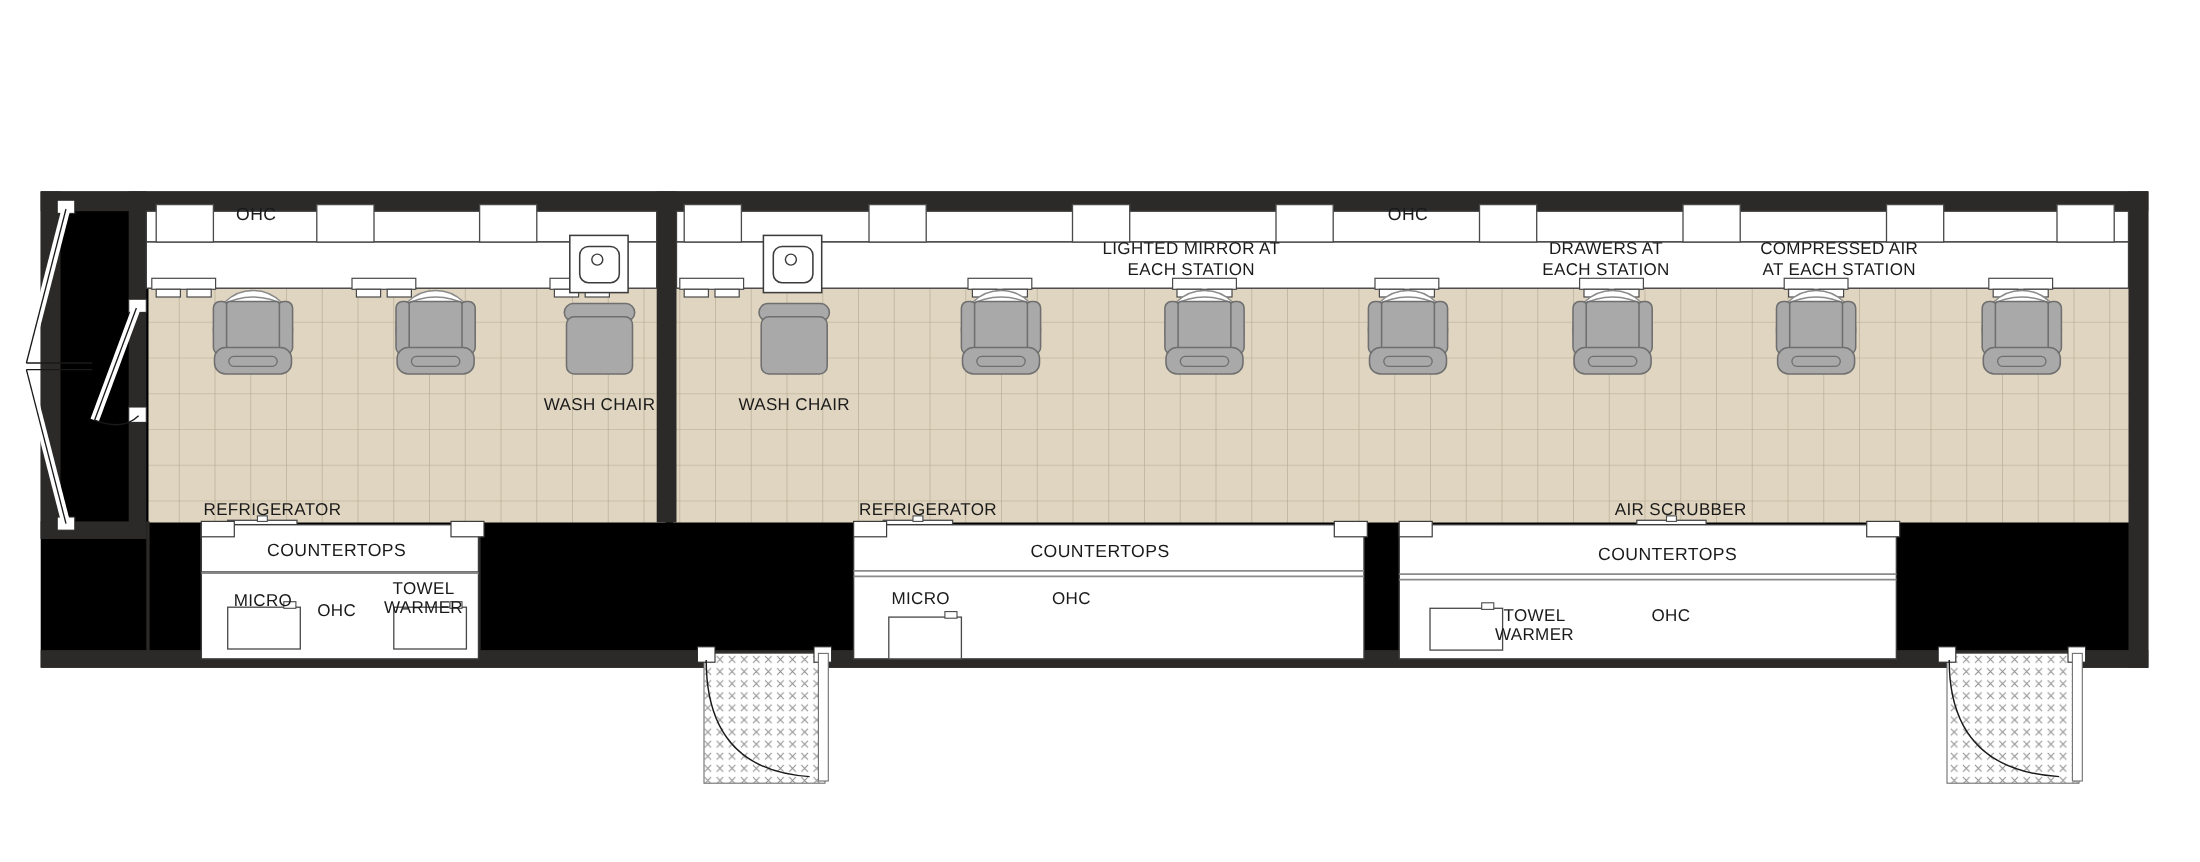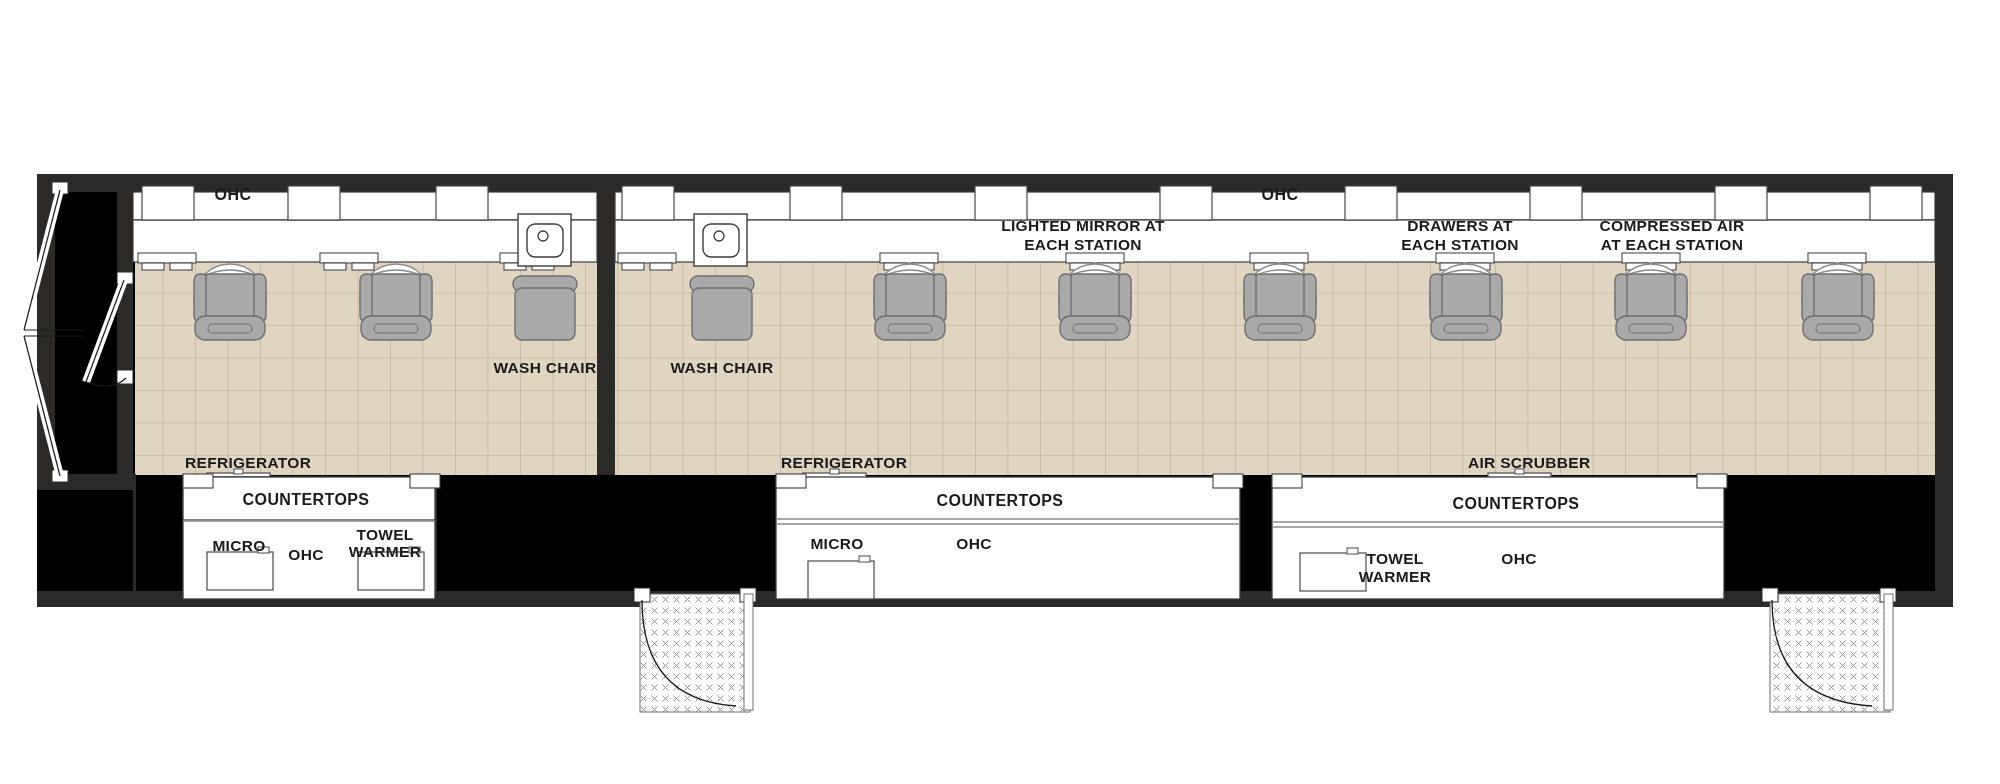--- a/index.html
+++ b/index.html
@@ -12,21 +12,20 @@
     width: 2000px;
     height: 784px;
     overflow: hidden;
     font-family: "Liberation Sans", sans-serif;
   }
   #plan-root {
     position: relative;
     width: 2000px;
     height: 784px;
     background: #ffffff;
-    font-weight: bold;
   }
   svg#floorplan {
     display: block;
     width: 2000px;
     height: 784px;
   }
   .plan-label {
     font-family: "Liberation Sans", sans-serif;
     fill: #1a1a1a;
     text-anchor: middle;

